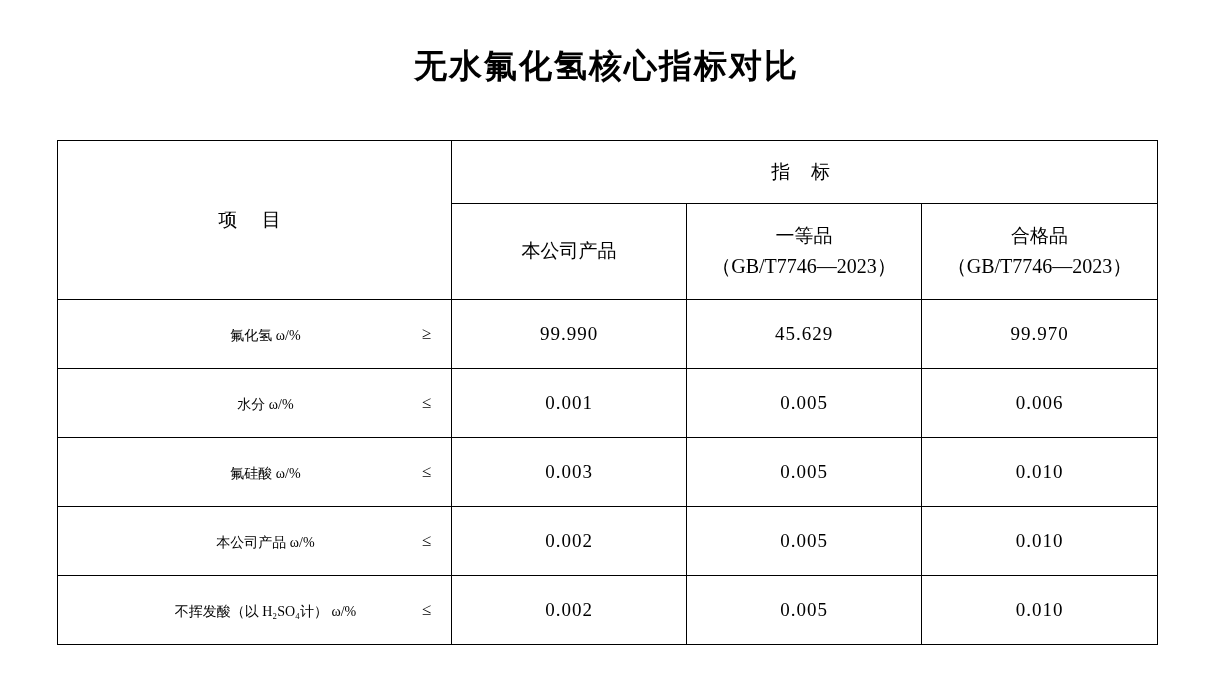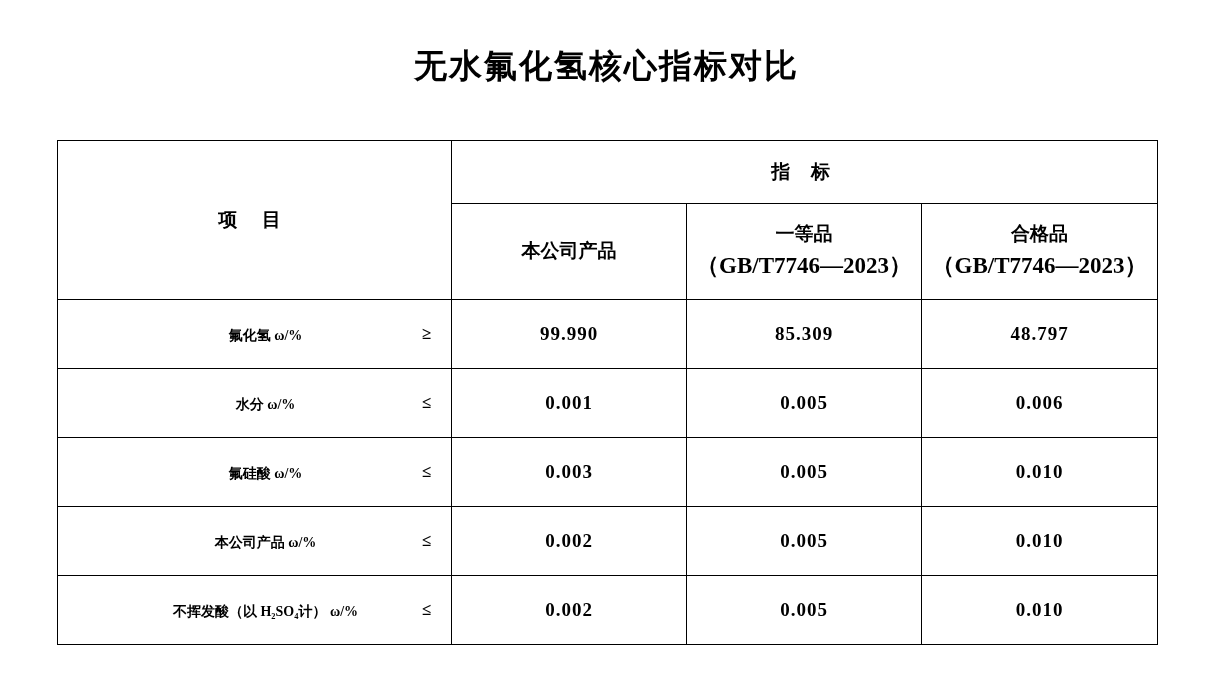--- a/index.html
+++ b/index.html
@@ -38,21 +38,21 @@
     width: 1100px;
   }
   table.spec {
     border-collapse: collapse;
     width: 1100px;
     table-layout: fixed;
   }
   table.spec td,
   table.spec th {
     border: 1px solid #000000;
-    font-weight: bold;
+    font-weight: normal;
     font-size: 19px;
     text-align: center;
     vertical-align: middle;
     padding: 0;
     line-height: 1.5;
   }
   .col-item { width: 394px; }
   .col-v1 { width: 235px; }
   .col-v2 { width: 235px; }
   .col-v3 { width: 236px; }
@@ -64,21 +64,21 @@
   }
   .head-item {
     font-size: 22px;
     letter-spacing: 10px;
   }
   .head-sub {
     height: 95px;
     font-size: 19px;
   }
   .head-sub .sub-line1 { display: block; }
-  .head-sub .sub-line2 { display: block; font-size: 23px; }
+  .head-sub .sub-line2 { display: block; font-size: 20px; }
 
   .row-data td { height: 68px; }
 
   .item-cell {
     position: relative;
     text-align: left;
   }
   .item-cell .item-name {
     display: inline-block;
     padding-left: 22px;
@@ -132,22 +132,22 @@
             <span class="sub-line2">（GB/T7746—2023）</span>
           </td>
         </tr>
 
         <tr class="row-data">
           <td class="item-cell">
             <span class="item-name">氟化氢 ω/%</span>
             <span class="item-op">≥</span>
           </td>
           <td class="num">99.990</td>
-          <td class="num">85.309</td>
-          <td class="num">48.797</td>
+          <td class="num">45.629</td>
+          <td class="num">99.970</td>
         </tr>
 
         <tr class="row-data">
           <td class="item-cell">
             <span class="item-name">水分 ω/%</span>
             <span class="item-op">≤</span>
           </td>
           <td class="num">0.001</td>
           <td class="num">0.005</td>
           <td class="num">0.006</td>

